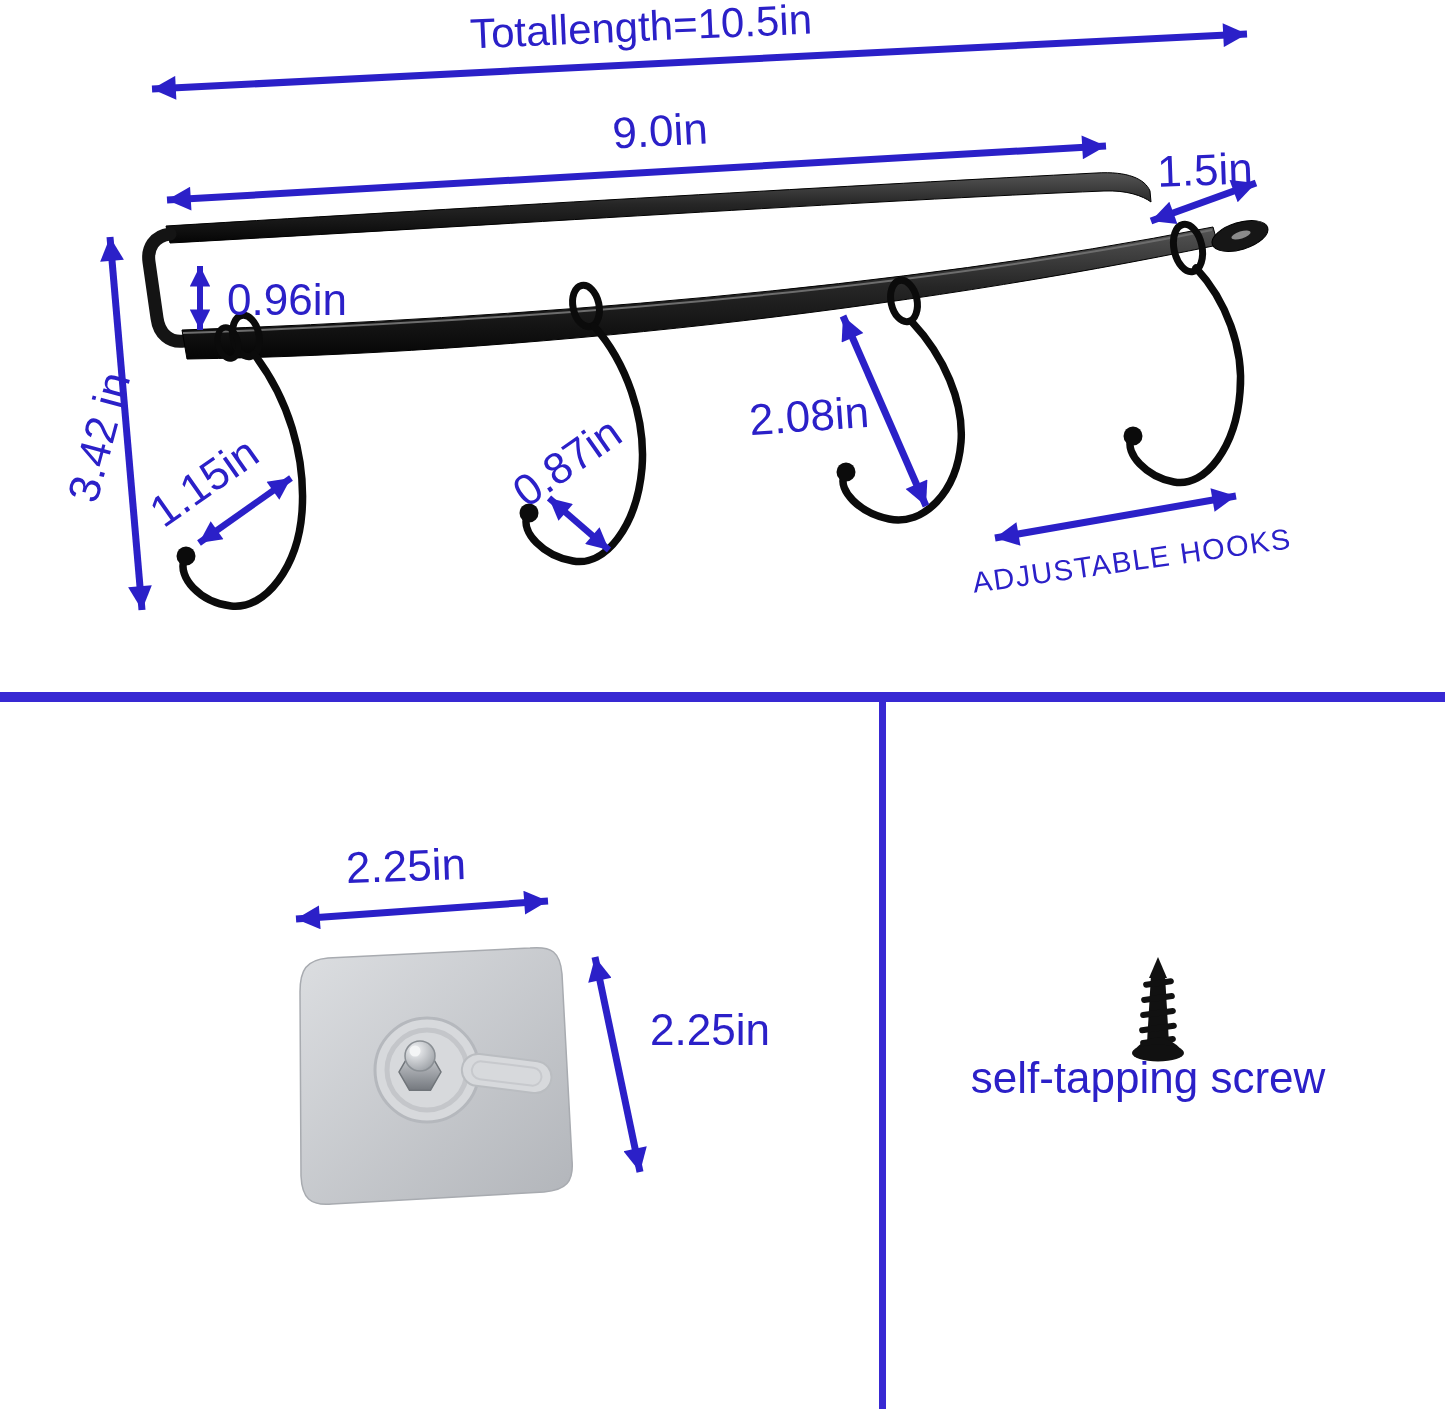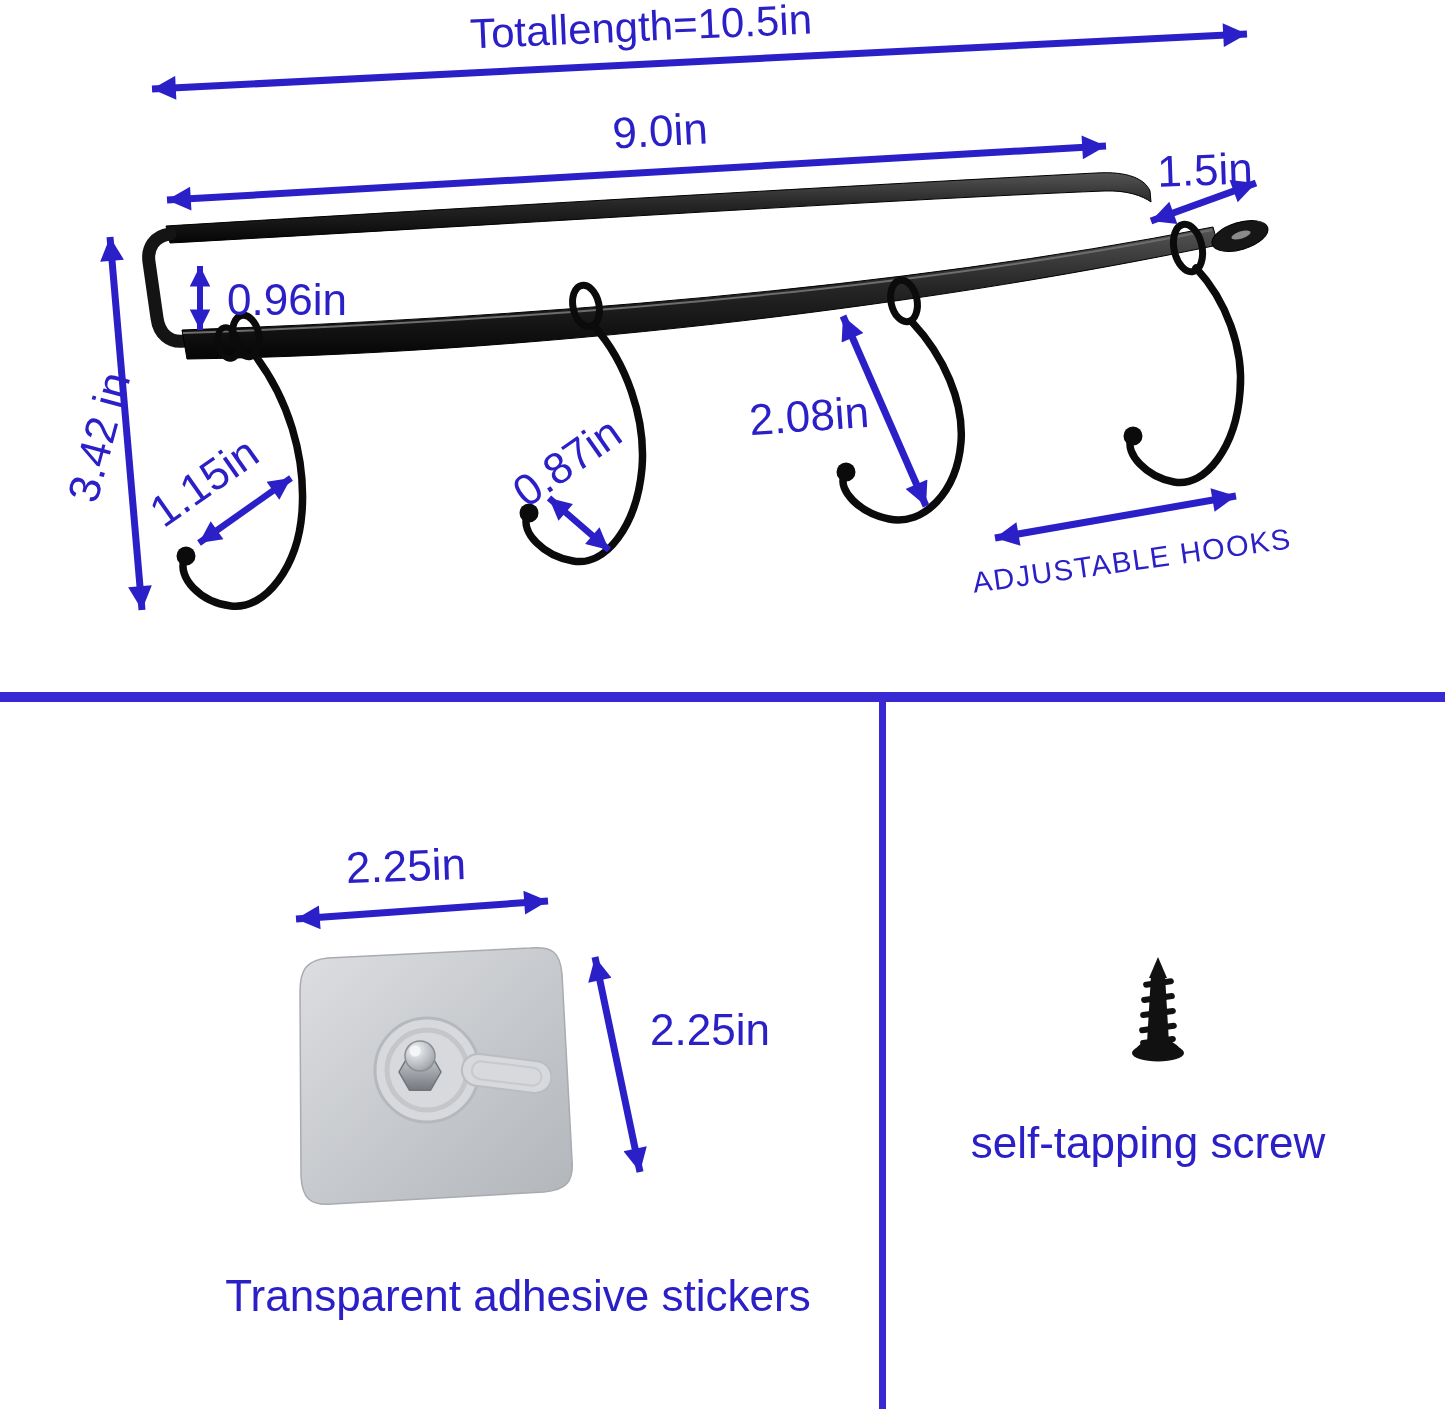--- a/index.html
+++ b/index.html
@@ -152,16 +152,15 @@
   <div class="lbl" style="left:1205px;top:170px;--r:-2deg">1.5in</div>
   <div class="lbl" style="left:287px;top:300px">0.96in</div>
   <div class="lbl" style="left:99px;top:437px;--r:-75deg">3.42 in</div>
   <div class="lbl" style="left:204px;top:482px;--r:-35deg">1.15in</div>
   <div class="lbl" style="left:567px;top:462px;--r:-35deg">0.87in</div>
   <div class="lbl" style="left:809px;top:416px;--r:-4deg">2.08in</div>
   <div class="lbl" style="left:1132px;top:561px;--r:-8deg;font-size:29px;letter-spacing:1.5px">ADJUSTABLE HOOKS</div>
 
   <div class="lbl" style="left:406px;top:866px;--r:-2deg">2.25in</div>
   <div class="lbl" style="left:710px;top:1030px">2.25in</div>
-  <div class="lbl" style="left:518px;top:1296px">Transparent adhesive stickers</div>
-  <div class="lbl" style="left:1148px;top:1143px">self-tapping screw</div>
+  <div class="lbl" style="left:1148px;top:1078px">self-tapping screw</div>
 
 </div>
 
 </body></html>

